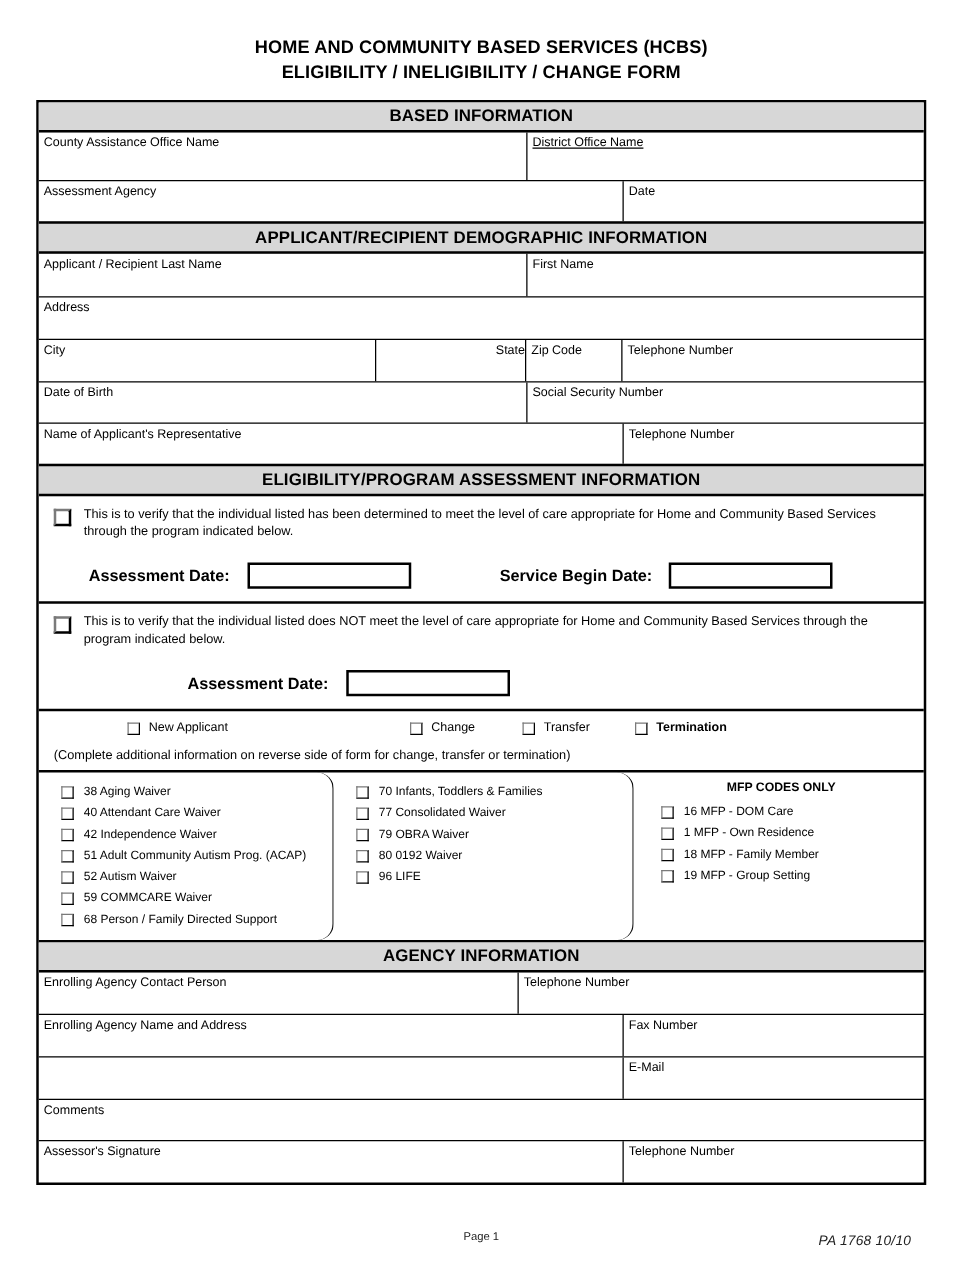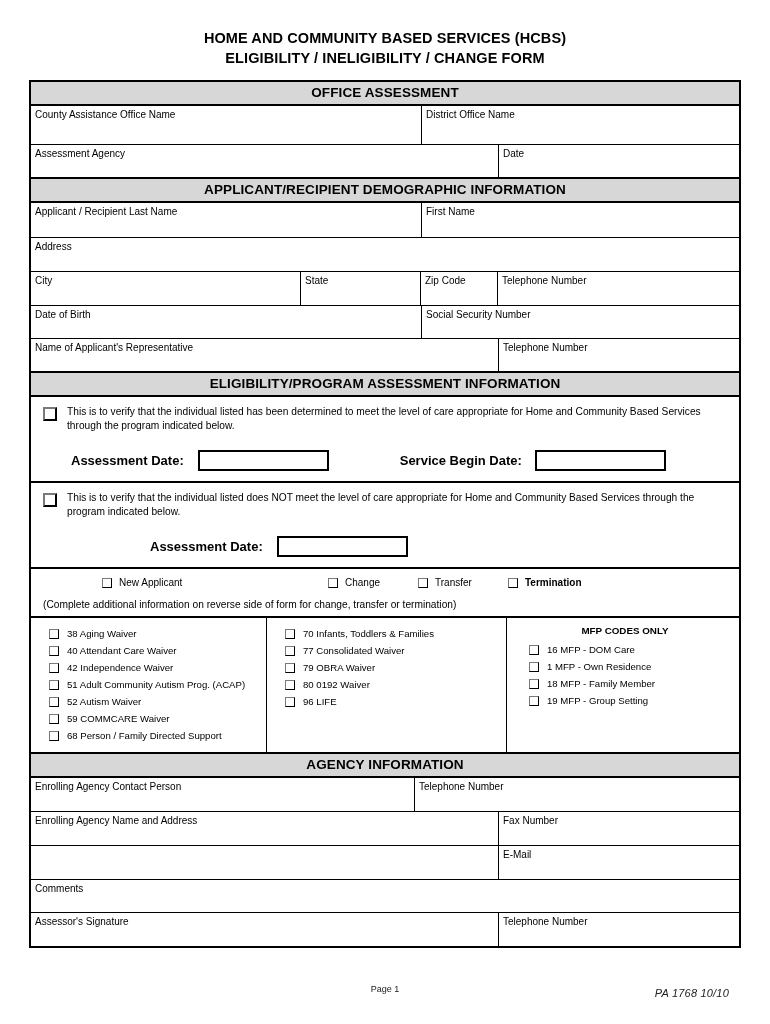--- a/index.html
+++ b/index.html
@@ -156,20 +156,21 @@
   
   .waiver-row {
     display: flex;
     border-bottom: 2px solid #000;
   }
   .wcol {
     box-sizing: border-box;
     border-right: 1.5px solid #000;
     padding: 7px 0 8px 10px;
     min-height: 116px;
+    border-radius: 13px;
   }
   .wcol.end { border-right: none; }
   .wcol-title {
     text-align: center;
     font-weight: bold;
     font-size: 9.8px;
     margin: 0 0 5px 0;
     padding-right: 10px;
   }
   .wopt {
@@ -206,27 +207,27 @@
 </head>
 <body>
 
 <div class="doc-title">
   <div>HOME AND COMMUNITY BASED SERVICES (HCBS)</div>
   <div>ELIGIBILITY / INELIGIBILITY / CHANGE FORM</div>
 </div>
 
 <div class="form">
 
-  <div class="section-bar">OFFICE ASSESSMENT</div>
+  <div class="section-bar">BASED INFORMATION</div>
 
   <div class="row">
     <div class="cell" style="width:391px;height:38px;">
       <div class="cell-label">County Assistance Office Name</div>
     </div>
-    <div class="cell end" style="width:317px;height:38px;">
+    <div class="cell end" style="width:317px;height:38px;text-decoration:underline;">
       <div class="cell-label">District Office Name</div>
     </div>
   </div>
 
   <div class="row last">
     <div class="cell" style="width:468px;height:32px;">
       <div class="cell-label">Assessment Agency</div>
     </div>
     <div class="cell end" style="width:240px;height:32px;">
       <div class="cell-label">Date</div>
@@ -247,21 +248,21 @@
   <div class="row">
     <div class="cell end" style="width:708px;height:33px;">
       <div class="cell-label">Address</div>
     </div>
   </div>
 
   <div class="row">
     <div class="cell" style="width:270px;height:33px;">
       <div class="cell-label">City</div>
     </div>
-    <div class="cell" style="width:120px;height:33px;">
+    <div class="cell" style="width:120px;height:33px;text-align:right;">
       <div class="cell-label">State</div>
     </div>
     <div class="cell" style="width:77px;height:33px;">
       <div class="cell-label">Zip Code</div>
     </div>
     <div class="cell end" style="width:241px;height:33px;">
       <div class="cell-label">Telephone Number</div>
     </div>
   </div>
 

